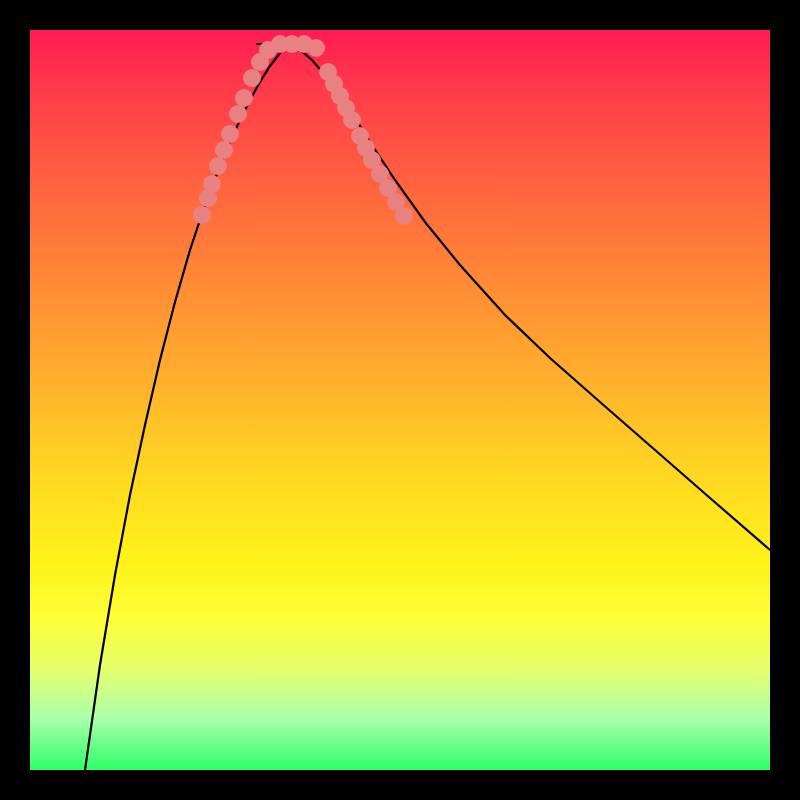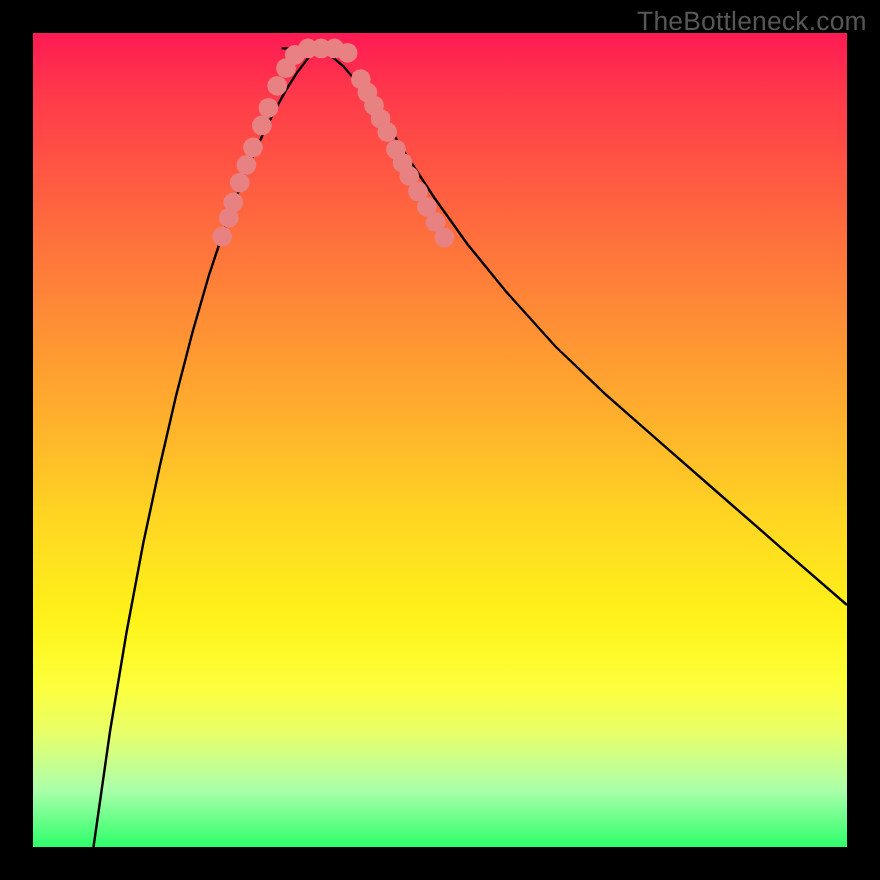--- a/index.html
+++ b/index.html
@@ -94,14 +94,13 @@
           <circle cx="330" cy="106" r="9" class="dot"></circle>
           <circle cx="336" cy="118" r="9" class="dot"></circle>
           <circle cx="342" cy="130" r="9" class="dot"></circle>
           <circle cx="350" cy="144" r="9" class="dot"></circle>
           <circle cx="358" cy="158" r="9" class="dot"></circle>
           <circle cx="366" cy="172" r="9" class="dot"></circle>
           <circle cx="374" cy="186" r="9" class="dot"></circle>
         </g>
     </svg>
   </div>
-  <div class="watermark">TheBottleneck.com</div>
 </div>
 
 </body></html>

